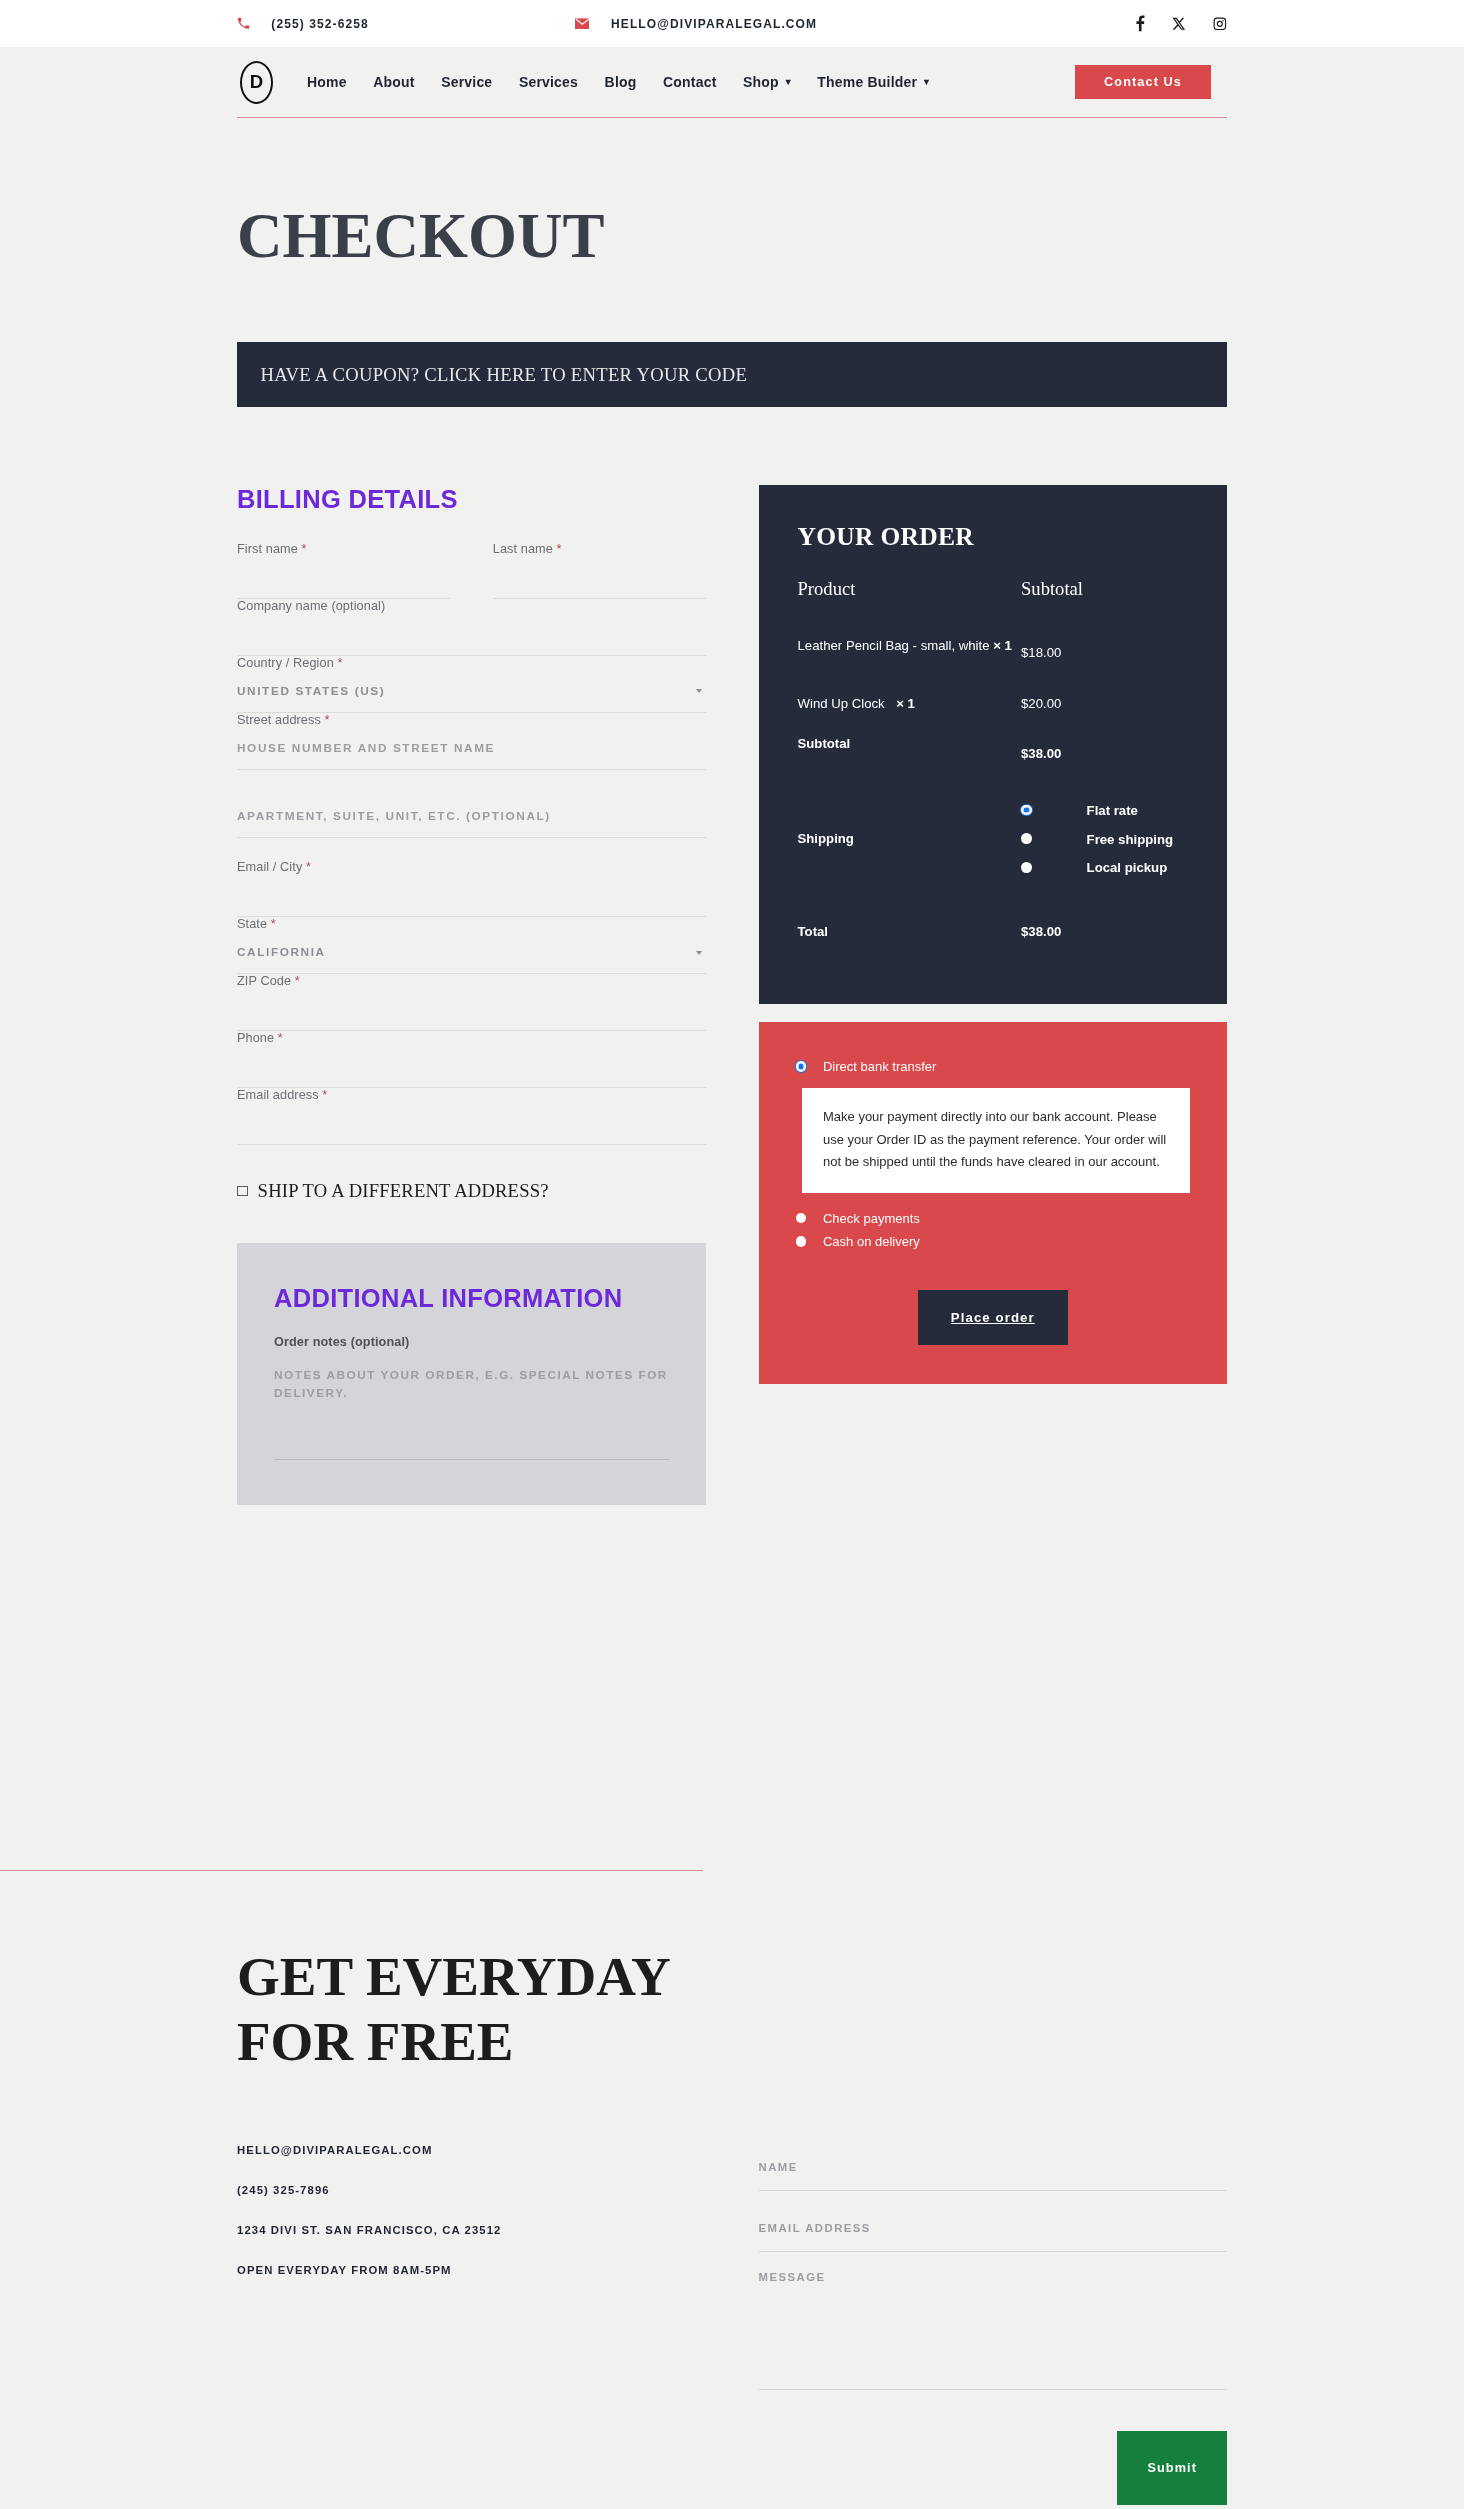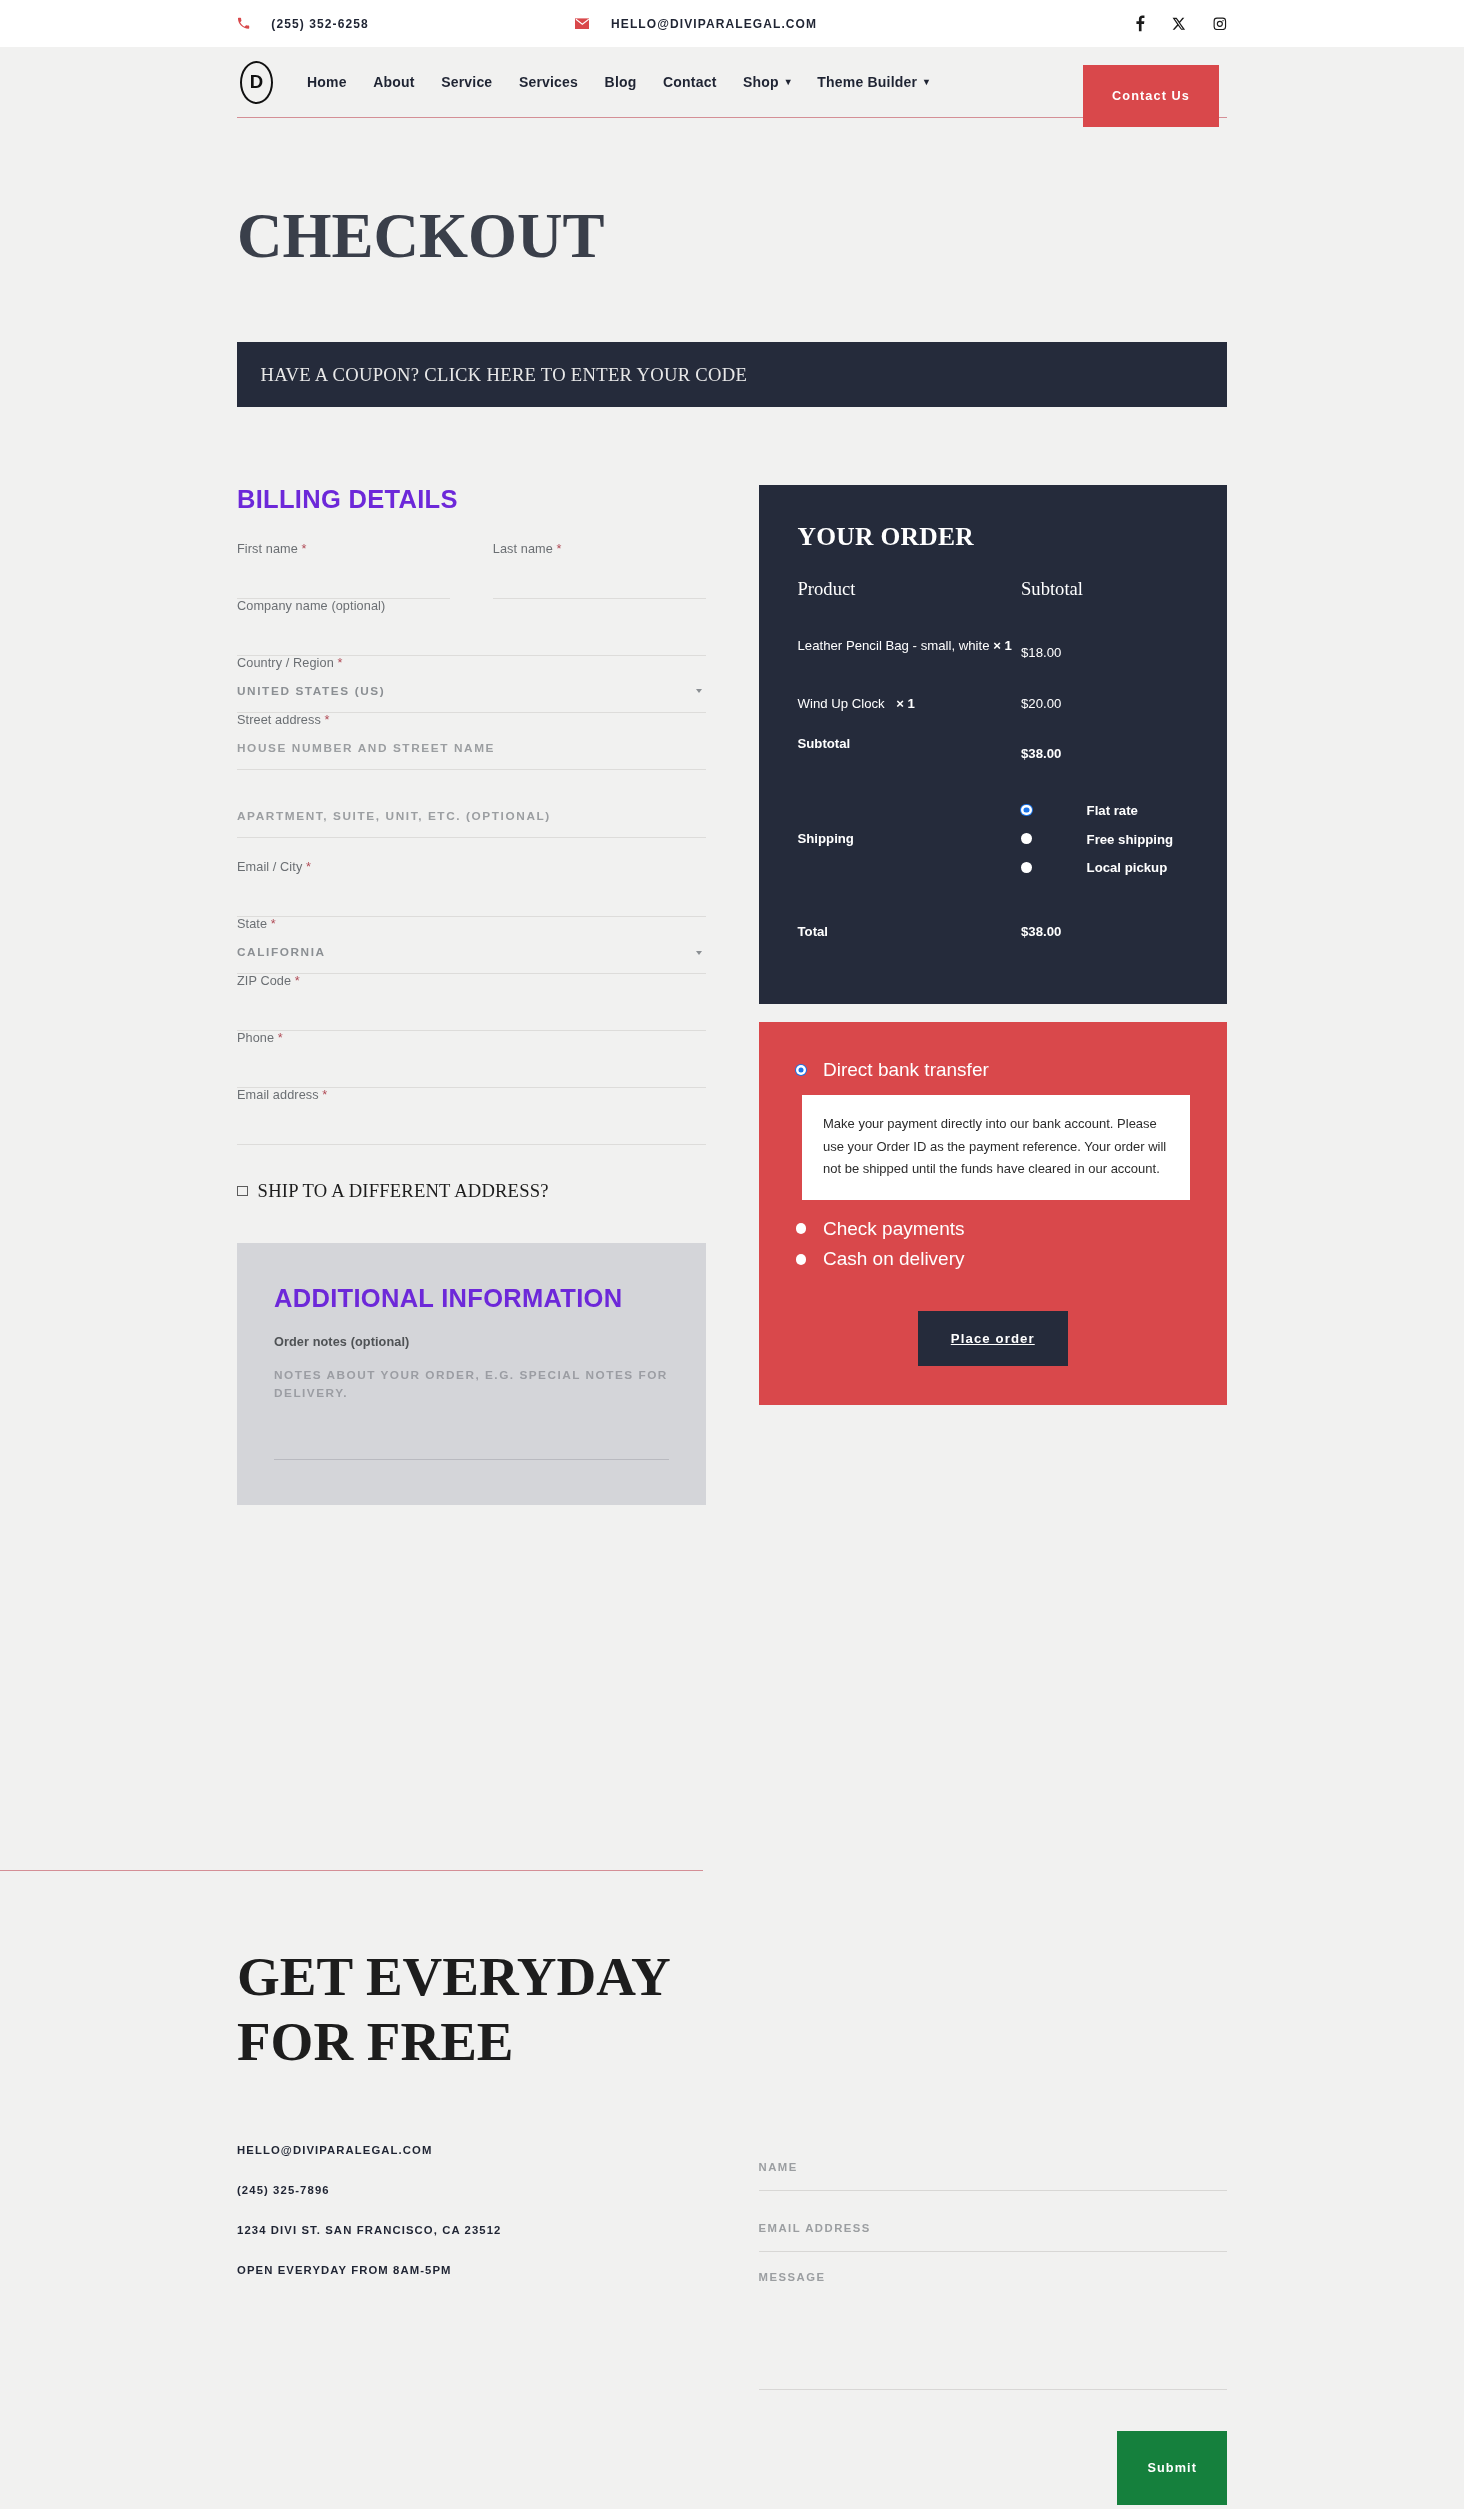--- a/index.html
+++ b/index.html
@@ -68,27 +68,27 @@
     font-size: 14px;
     font-weight: 700;
     color: #1f2433;
     letter-spacing: 0.2px;
     display: flex; align-items: center; gap: 6.9px;
     cursor: pointer;
   }
   .chev { font-size: 9.8px; color: #1f2433; line-height: 1; }
   .contact-btn {
     position: absolute;
-    right: 8px; top: 17.6px;
+    right: 16px; top: 17.6px;
     background: #d9484b;
     color: #fff;
     font-size: 12.7px;
     font-weight: 700;
     letter-spacing: 1.1px;
-    padding: 24px 29px;
+    padding: 10px 29px;
     cursor: pointer;
   }
 
   
   .page { width: 990px; margin: 8px auto; }
 
   .page-title {
     font-family: "Liberation Serif", serif;
     font-size: 63px;
     letter-spacing: 0px;
@@ -267,21 +267,21 @@
   .pay-panel {
     background: #d9484b;
     margin-top: 17.6px;
     padding: 37px 37px 39px 37px;
     color: #fff;
   }
   .pay-opt {
     display: flex;
     align-items: center;
     gap: 16.7px;
-    font-size: 19px;
+    font-size: 13px;
     margin-bottom: 13.7px;
     cursor: pointer;
   }
   .pay-radio {
     width: 10.8px; height: 10.8px;
     border-radius: 50%;
     background: #fff;
     flex: 0 0 10.8px;
   }
   .pay-radio.on {

